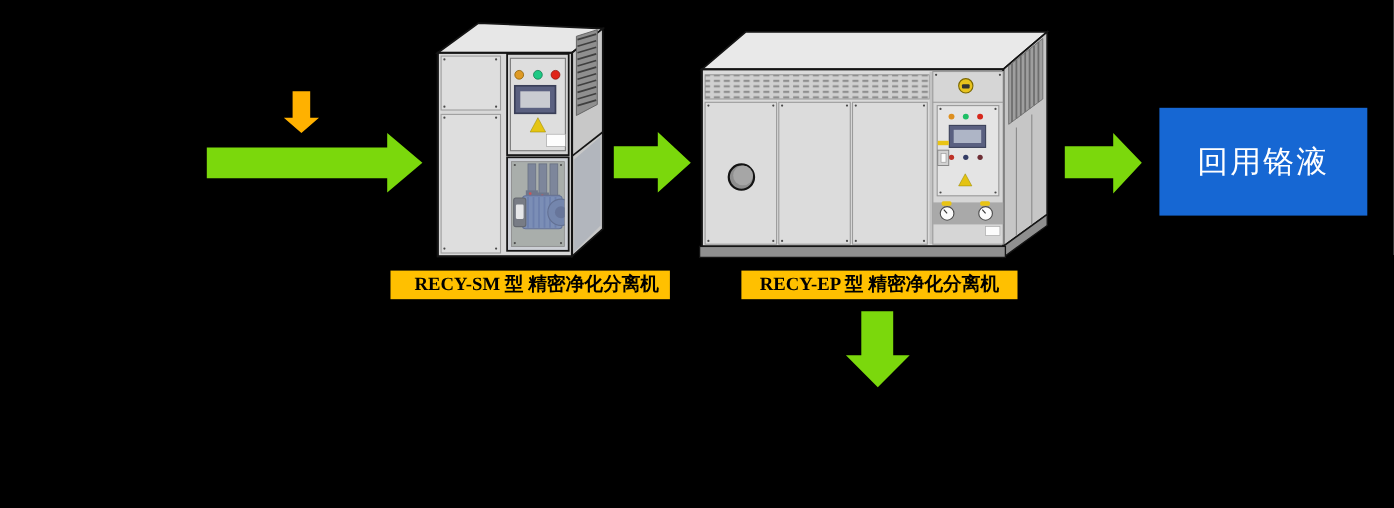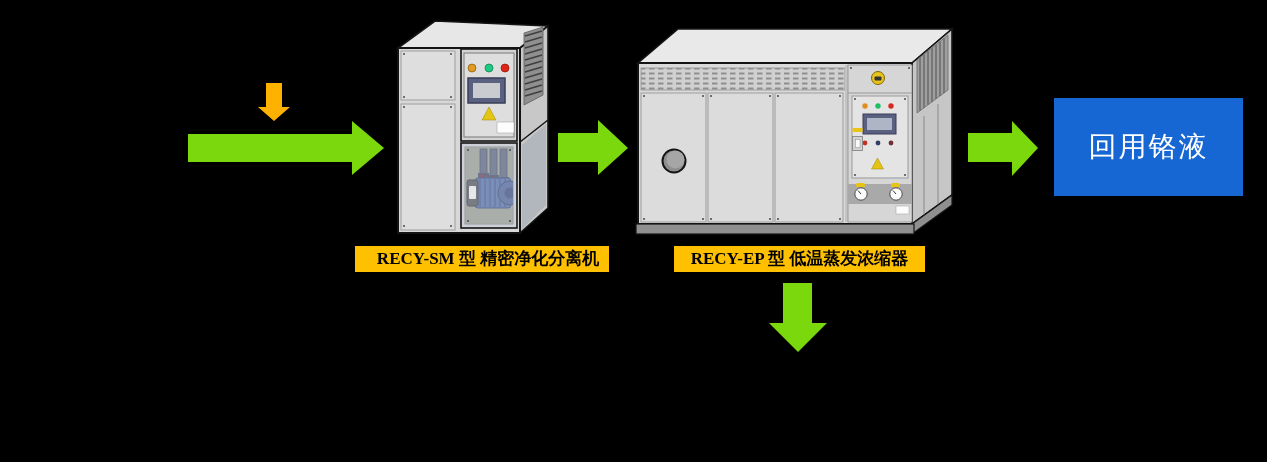--- a/index.html
+++ b/index.html
@@ -251,19 +251,19 @@
         <circle cx="279" cy="52" r="1"></circle>
       <circle cx="225" cy="83" r="1"></circle>
         <circle cx="275" cy="83" r="1"></circle>
       <circle cx="225" cy="159" r="1"></circle>
         <circle cx="275" cy="159" r="1"></circle>
     </g>
   </svg>
 
   <div class="caption" style="left: 355px; width: 242px; background-color: rgb(255, 192, 0); padding-left: 12px;">RECY-SM 型 精密净化分离机</div>
 
-  <div class="caption" style="left: 674px; width: 251px; background-color: rgb(255, 192, 0);">RECY-EP 型 低温蒸发浓缩器</div>
+  <div class="caption" style="left: 674px; width: 251px; background-color: rgb(255, 192, 0);">RECY-EP 型 精密净化分离机</div>
 
   <div class="output-box" style="background-color: rgb(22, 103, 211);">
     <span>回用铬液</span>
   </div>
 
 </div>
 
 </body></html>

